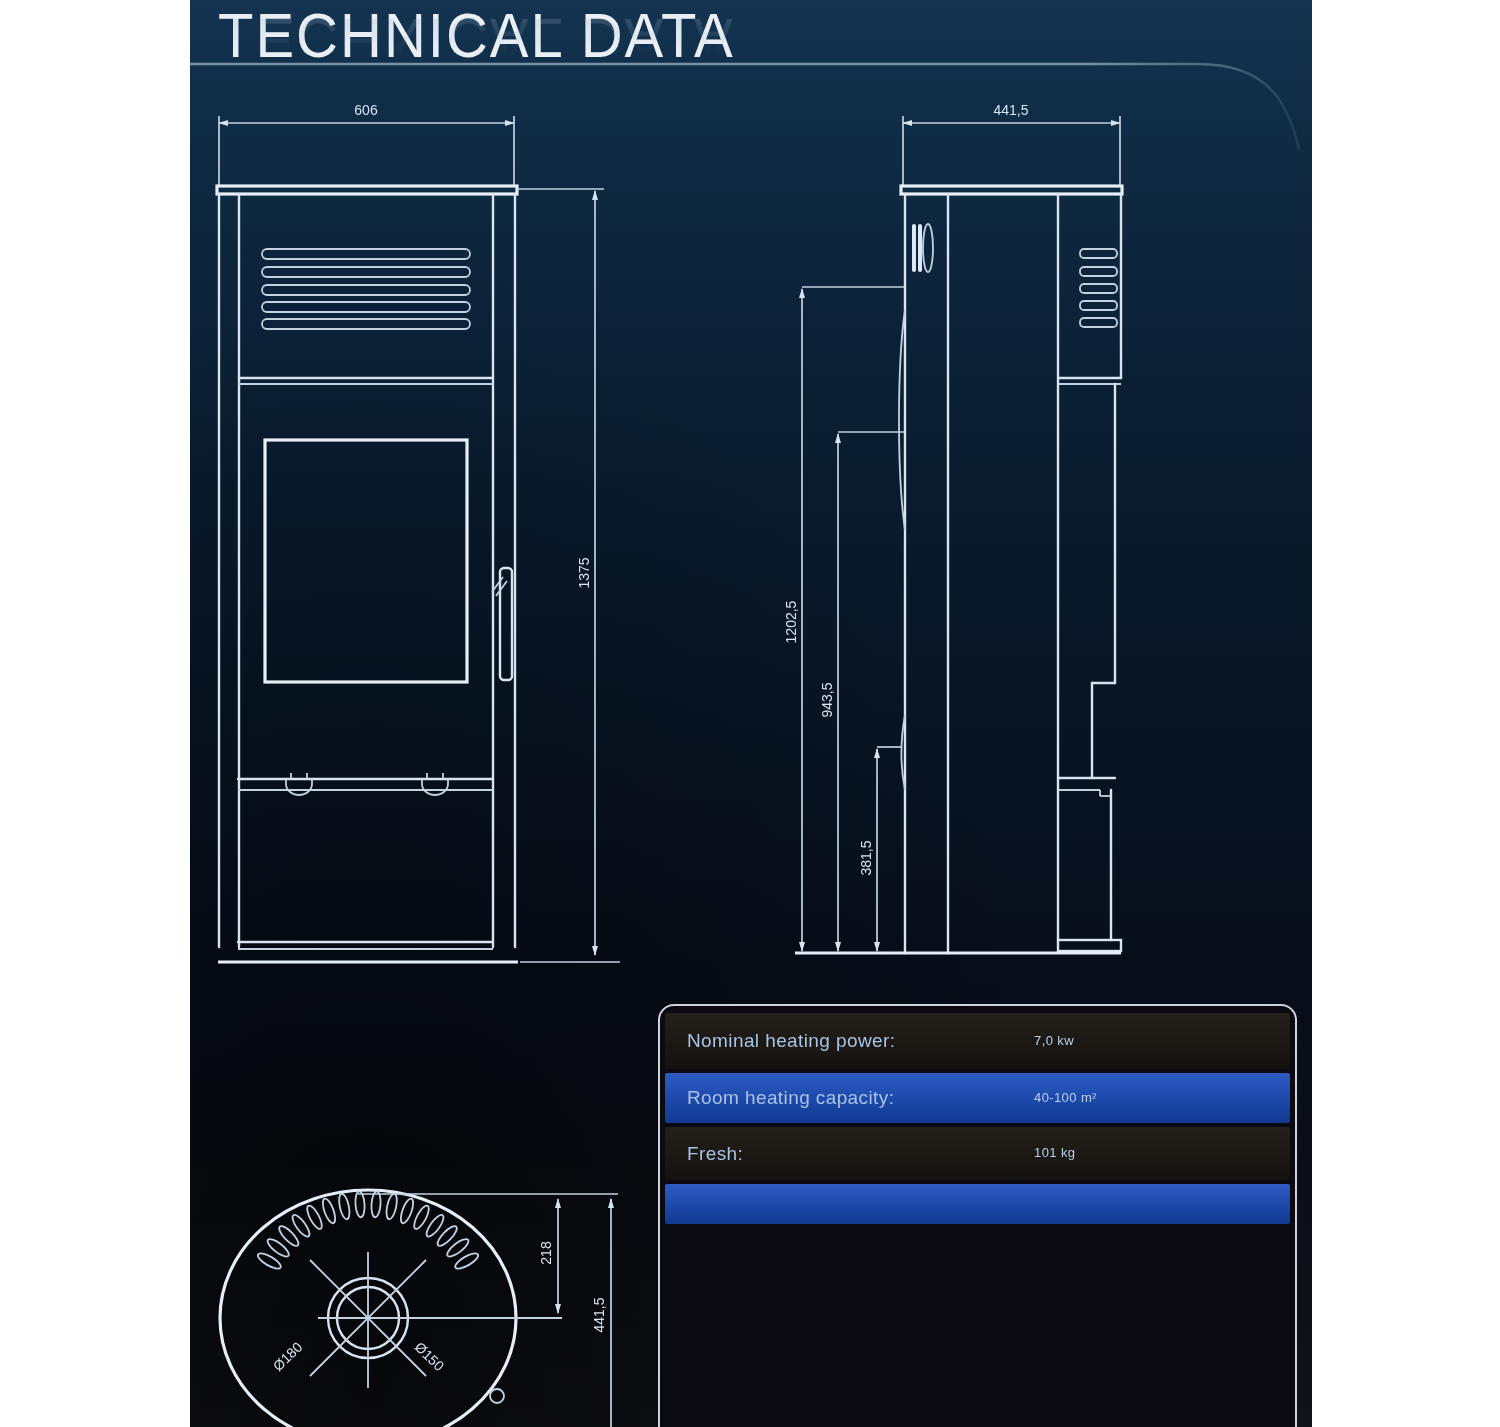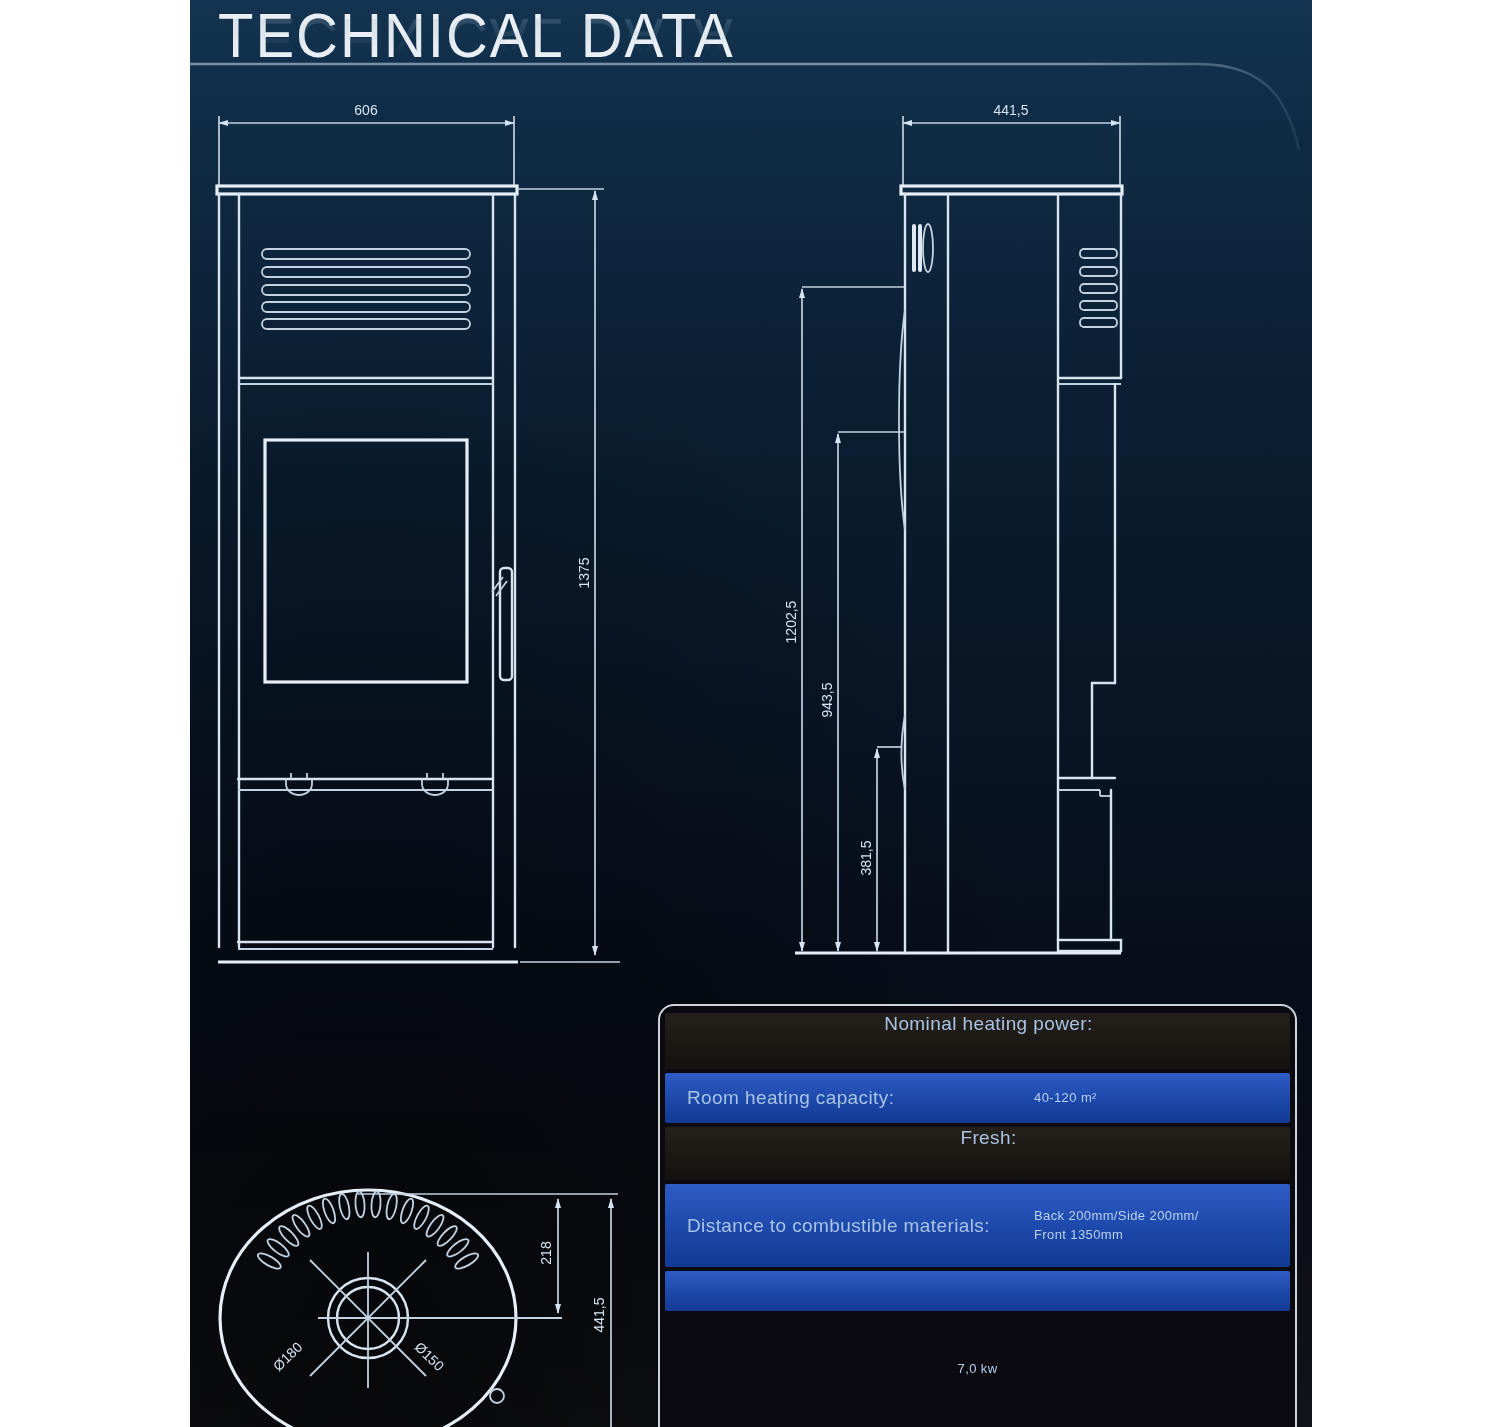--- a/index.html
+++ b/index.html
@@ -24,21 +24,21 @@
   svg.blueprint .thick{stroke:#e6eff7;stroke-width:3.2;fill:none;}
   svg.blueprint .thin{stroke:#c2d2e1;stroke-width:1.8;fill:none;}
   svg.blueprint .dim{stroke:#c2d2e1;stroke-width:1.7;fill:none;}
   svg.blueprint .fillbar{fill:#dde8f2;stroke:none;}
   svg.blueprint text{fill:#d5e4f2;font-family:"Liberation Sans",sans-serif;font-size:14px;}
   
   .spec-table{position:absolute;left:468px;top:1004px;width:639px;height:470px;
               background:#0a0a10;border:2px solid #ccd3da;border-radius:16px;
               padding:7px 5px 0 5px;box-sizing:border-box;overflow:hidden;}
   .row{display:flex;align-items:center;margin-bottom:4px;border-radius:2px;}
-  .row.dark{background:linear-gradient(180deg,#24201b 0%,#1b1814 55%,#141210 100%);flex-direction:column;}
+  .row.dark{background:linear-gradient(180deg,#24201b 0%,#1b1814 55%,#141210 100%);}
   .row.blue{background:linear-gradient(180deg,#2f5cc4 0%,#1c48aa 55%,#123a92 100%);justify-content:flex-end;}
   .row .lbl{flex:0 0 347px;padding-left:22px;color:#a9c3e4;font-size:19px;letter-spacing:.4px;}
   .row .val{flex:1;color:#b9d0ec;font-size:13px;letter-spacing:.4px;line-height:1.45;}
 </style>
 </head>
 <body>
 
 <div class="stage">
   <div class="card">
 
@@ -218,30 +218,23 @@
       </g>
     </svg>
 
     <div class="spec-table">
       <div class="row dark" style="height:56px">
         <div class="lbl">Nominal heating power:</div>
         <div class="val">7,0 kw</div>
       </div>
       <div class="row blue" style="height:50px">
         <div class="lbl">Room heating capacity:</div>
-        <div class="val">40-120 m²</div>
+        <div class="val">40-100 m²</div>
       </div>
       <div class="row dark" style="height:53px">
         <div class="lbl">Fresh:</div>
         <div class="val">101 kg</div>
       </div>
-      <div class="row blue" style="height:83px">
-        <div class="lbl" style="font-size:19px">Distance to combustible materials:</div>
-        <div class="val">
-          <div>Back 200mm/Side 200mm/</div>
-          <div>Front 1350mm</div>
-        </div>
-      </div>
       <div class="row blue" style="height:40px"></div>
     </div>
 
   </div>
 </div>
 
 </body></html>

